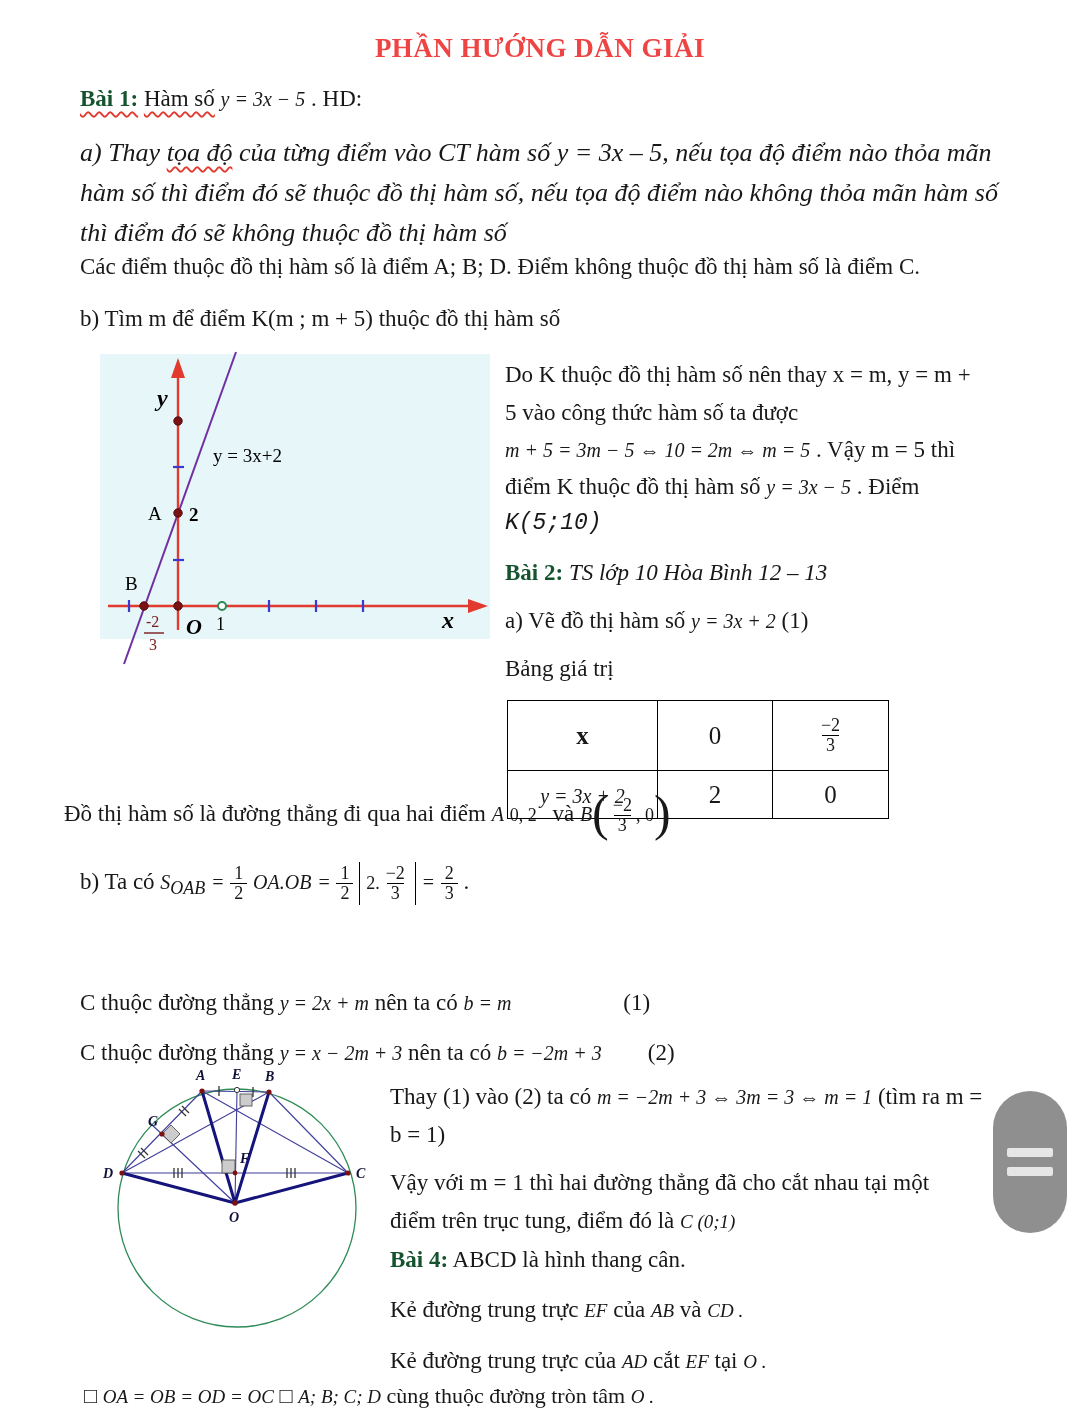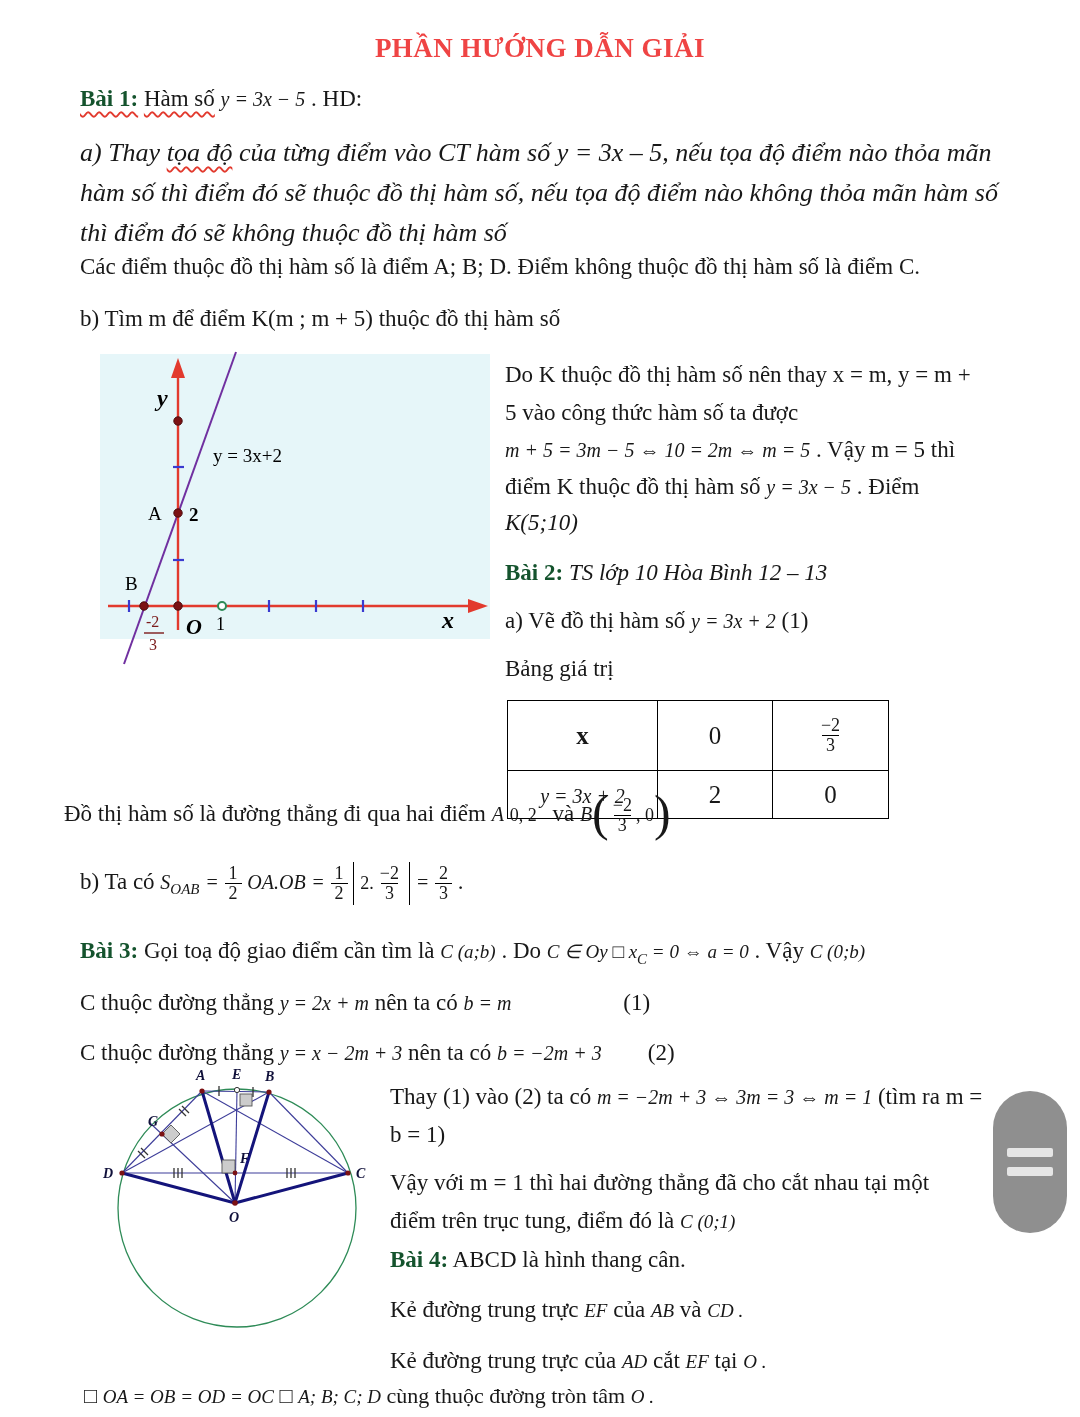--- a/index.html
+++ b/index.html
@@ -9,21 +9,21 @@
 
   .title { position:absolute; top:33px; left:0; width:100%; text-align:center;
            color:#ef4444; font-weight:bold; font-size:27px; letter-spacing:.5px; }
 
   .t  { font-size:23px; }
   .bai { color:#14532d; font-weight:bold; }
   .wavy { text-decoration: underline wavy #e23a2e 1.5px; text-underline-offset:5px; }
   .math { font-family:"Liberation Serif", serif; font-style:italic; font-size:20px; }
   .mupr { font-style:normal; }
   .ital { font-style:italic; }
-  sub.msub { font-size:15px; font-style:italic; }
+  sub.msub { font-size:18px; font-style:italic; }
 
   .frac { display:inline-flex; flex-direction:column; align-items:center;
           vertical-align:middle; line-height:1.05; font-size:18px; font-style:normal; }
   .frac .fn { padding:0 4px; }
   .frac .fd { border-top:1.2px solid #000; padding:0 4px; }
   .abs { display:inline-flex; align-items:center; gap:2px;
          border-left:1.4px solid #000; border-right:1.4px solid #000;
          padding:2px 6px; vertical-align:middle; }
   .bp { font-size:50px; font-weight:100; vertical-align:middle; line-height:0;
         position:relative; top:-2px; }
@@ -134,21 +134,21 @@
       <line x1="44" y1="283" x2="64" y2="283" stroke="#7b1b1b" stroke-width="1.4"></line>
       <text x="49" y="300" font-size="16">3</text>
     </g>
   </svg>
 
   <div id="rcol1">
     <p>Do K thuộc đồ thị hàm số nên thay x = m, y = m +</p>
     <p>5 vào công thức hàm số ta được</p>
     <p class="m-line"><span class="math">m + 5 = 3m − 5 ⇔ 10 = 2m ⇔ m = 5</span><span> . Vậy m = 5 thì</span></p>
     <p><span>điểm K thuộc đồ thị hàm số </span><span class="math">y = 3x − 5</span><span> . Điểm</span></p>
-    <p class="math" style="line-height:34px;">K(5;10)</p>
+    <p class="math" style="line-height:34px;font-family:Liberation Mono, monospace;">K(5;10)</p>
 
     <p style="margin-top:14px;"><span class="bai">Bài 2:</span><span class="ital"> TS lớp 10 Hòa Bình  12 – 13</span></p>
     <p style="margin-top:10px;"><span>a) Vẽ đồ thị hàm số </span><span class="math">y = 3x + 2</span><span> (1)</span></p>
     <p style="margin-top:10px;">Bảng giá trị</p>
 
     <table class="vals">
       <tbody>
           <tr class="r1">
         <td class="c1" style="font-weight:bold;">x</td>
         <td class="c2">0</td>
@@ -201,23 +201,20 @@
         </span>
       </span>
     <span class="math">=</span>
     <span class="frac">
         <span class="fn">2</span>
         <span class="fd">3</span>
       </span>
     <span>.</span>
   </div>
 
-  <div id="bai3">
-    <span class="bai">Bài 3:</span><span> Gọi toạ độ giao điểm cần tìm là </span><span class="math" style="font-size:19px;">C (a;b)</span><span> . Do </span><span class="math" style="font-size:19px;">C ∈ Oy □ x</span><sub class="msub">C</sub><span class="math" style="font-size:19px;"> = 0 ⇔ a = 0</span><span> . Vậy </span><span class="math" style="font-size:19px;">C (0;b)</span>
-  </div>
   <div id="c1line">
     <span>C thuộc đường thẳng </span><span class="math">y = 2x + m</span><span> nên ta có </span><span class="math">b = m</span><span class="num1">(1)</span>
   </div>
   <div id="c2line">
     <span>C thuộc đường thẳng </span><span class="math">y = x − 2m + 3</span><span> nên ta có </span><span class="math">b = −2m + 3</span><span class="num2">(2)</span>
   </div>
 
   <svg id="fig2" width="272" height="290" viewBox="0 0 272 290">
     <circle cx="137" cy="144" r="119" fill="none" stroke="#2e8b57" stroke-width="1.3"></circle>
 

